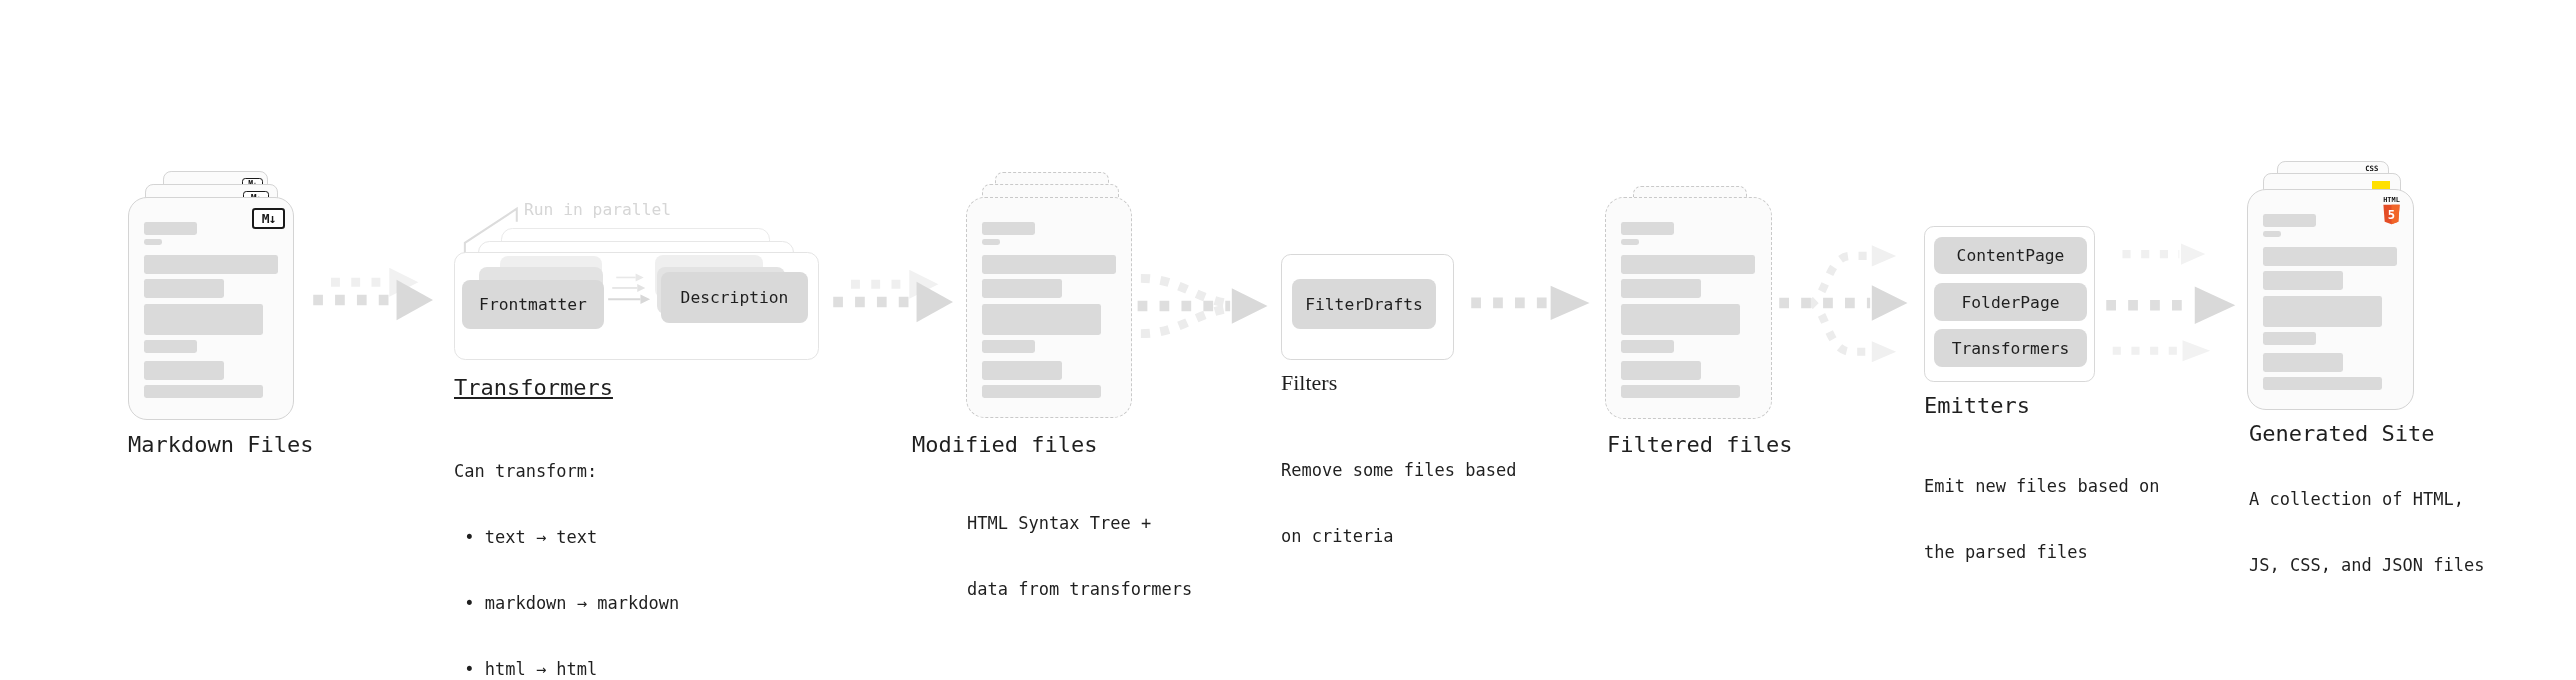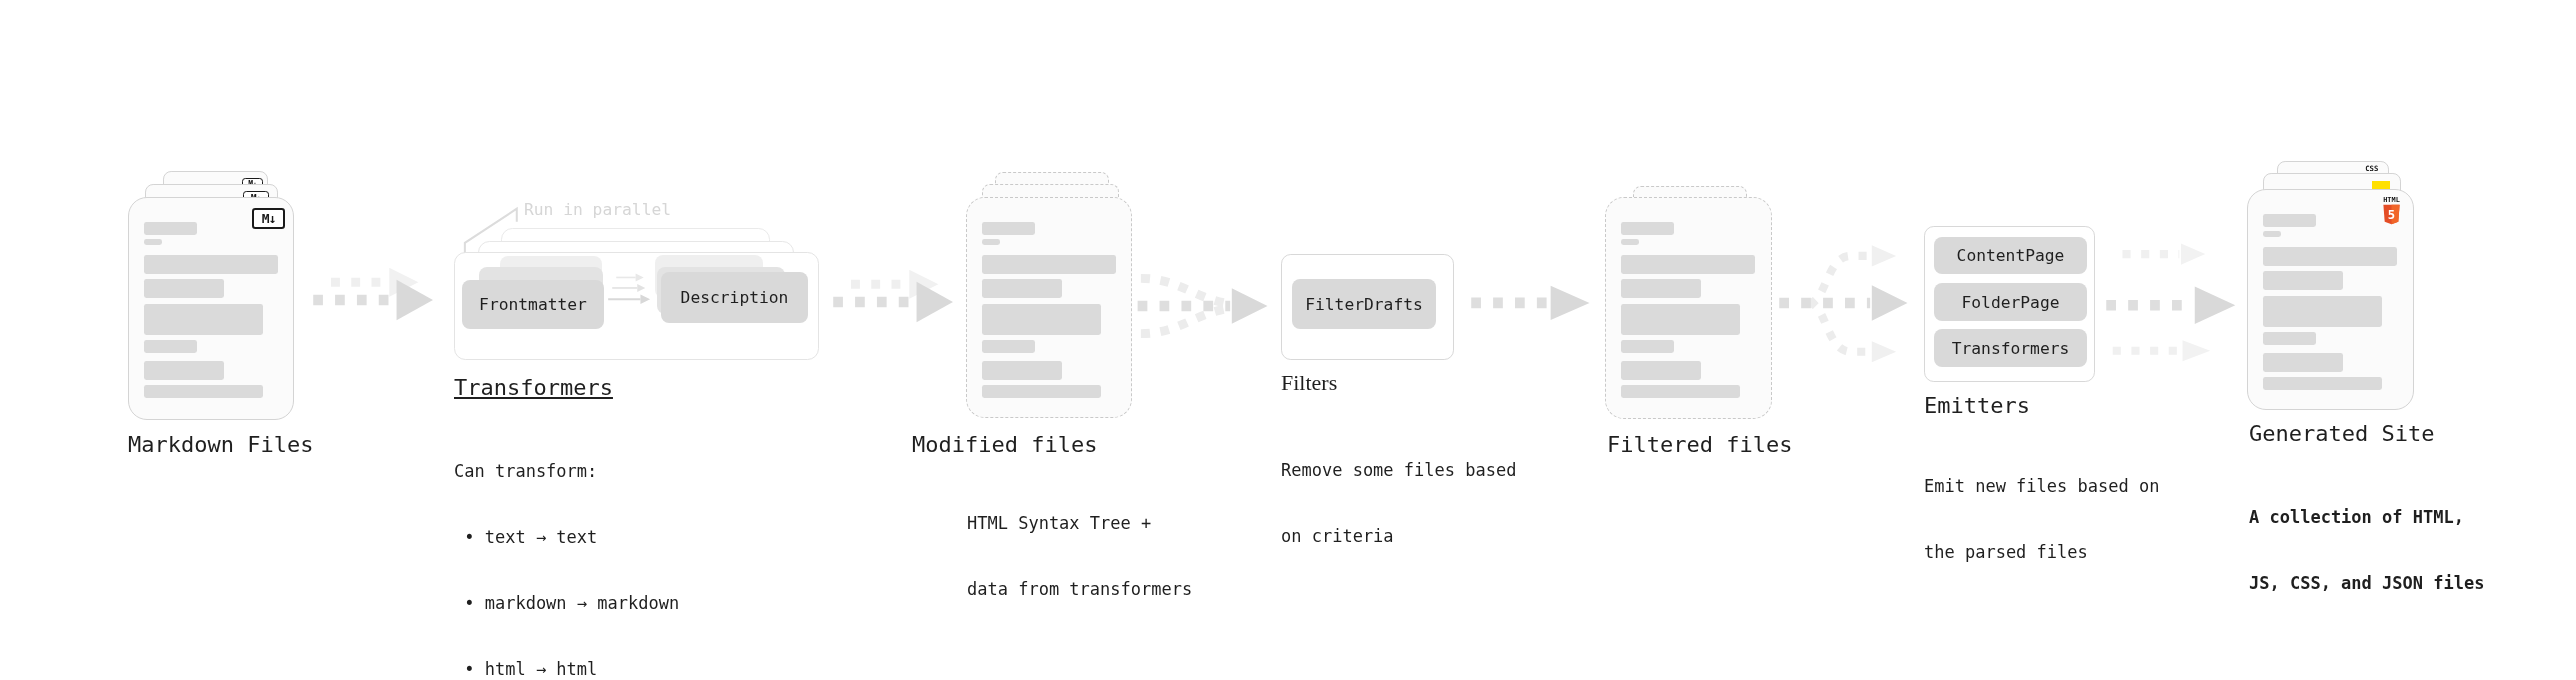--- a/index.html
+++ b/index.html
@@ -226,20 +226,20 @@
       <div class="bar b1"></div>
       <div class="bar b2"></div>
       <div class="bar b3"></div>
       <div class="bar b4"></div>
       <div class="bar b5"></div>
       <div class="bar b6"></div>
       <div class="bar b7"></div>
       <div class="bar b8"></div>
     </div>
     <div class="title" style="left:2249px;top:421px;">Generated Site</div>
-    <div class="desc" style="left:2249px;top:462px;font-weight:bold;">
+    <div class="desc" style="left:2249px;top:444px;">
       <div>A collection of HTML,</div>
       <div>JS, CSS, and JSON files</div>
     </div>
   </div>
 
 </div>
 
 
 </body></html>

